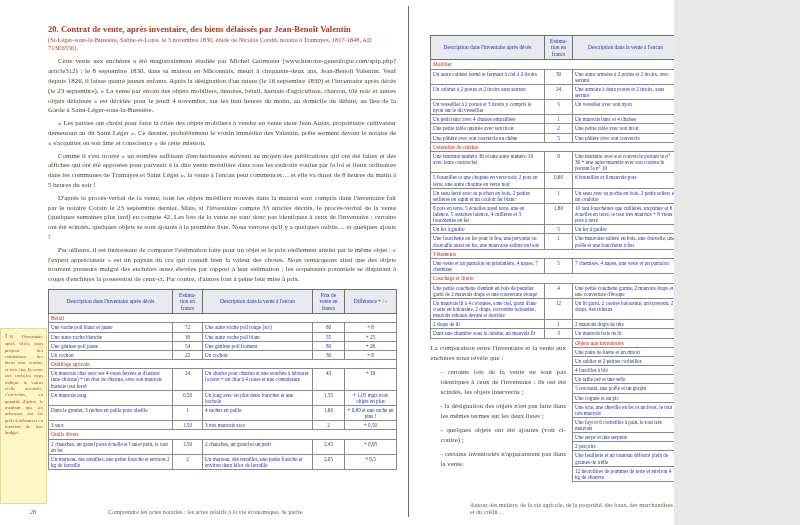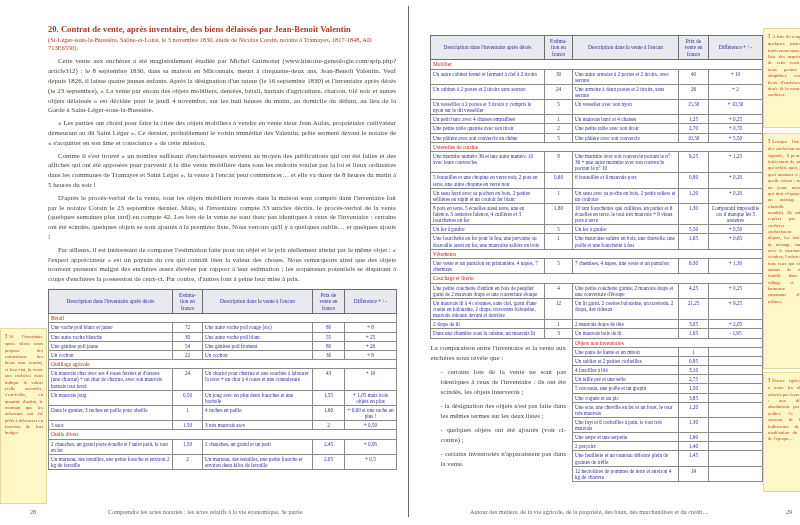--- a/index.html
+++ b/index.html
@@ -1,16 +1,16 @@
 <!DOCTYPE html>
 <html><head>
 <meta charset="utf-8">
 <style>
   html,body{margin:0;padding:0;background:#e8e8e8;}
-  .sheet{position:relative;width:800px;height:525px;background:#ffffff;overflow:hidden;
+  .sheet{position:relative;width:674px;height:525px;background:#ffffff;overflow:hidden;
          font-family:"Liberation Serif","DejaVu Serif",serif;color:#473f36;}
   .rule-center{position:absolute;left:408px;top:6px;bottom:8px;width:1px;background:#6b6b6b;}
   
   .page-left{position:absolute;left:48px;top:24px;width:348px;}
   .doc-title{color:#b03a21;font-weight:bold;font-size:8.6px;line-height:1.25;}
   .doc-subtitle{color:#b03a21;font-size:6.4px;line-height:1.3;margin-top:1px;}
   .body-paras{margin-top:4px;}
   .body-paras p{margin:0 0 3px 0;font-size:6.9px;line-height:1.42;text-align:justify;text-indent:10px;}
   
   table.cmp{border-collapse:collapse;table-layout:fixed;width:100%;margin-top:5px;

